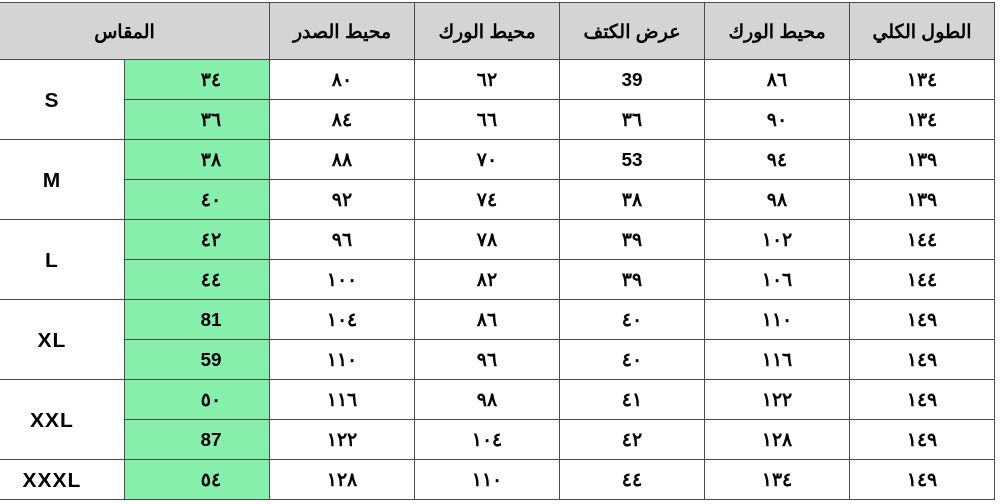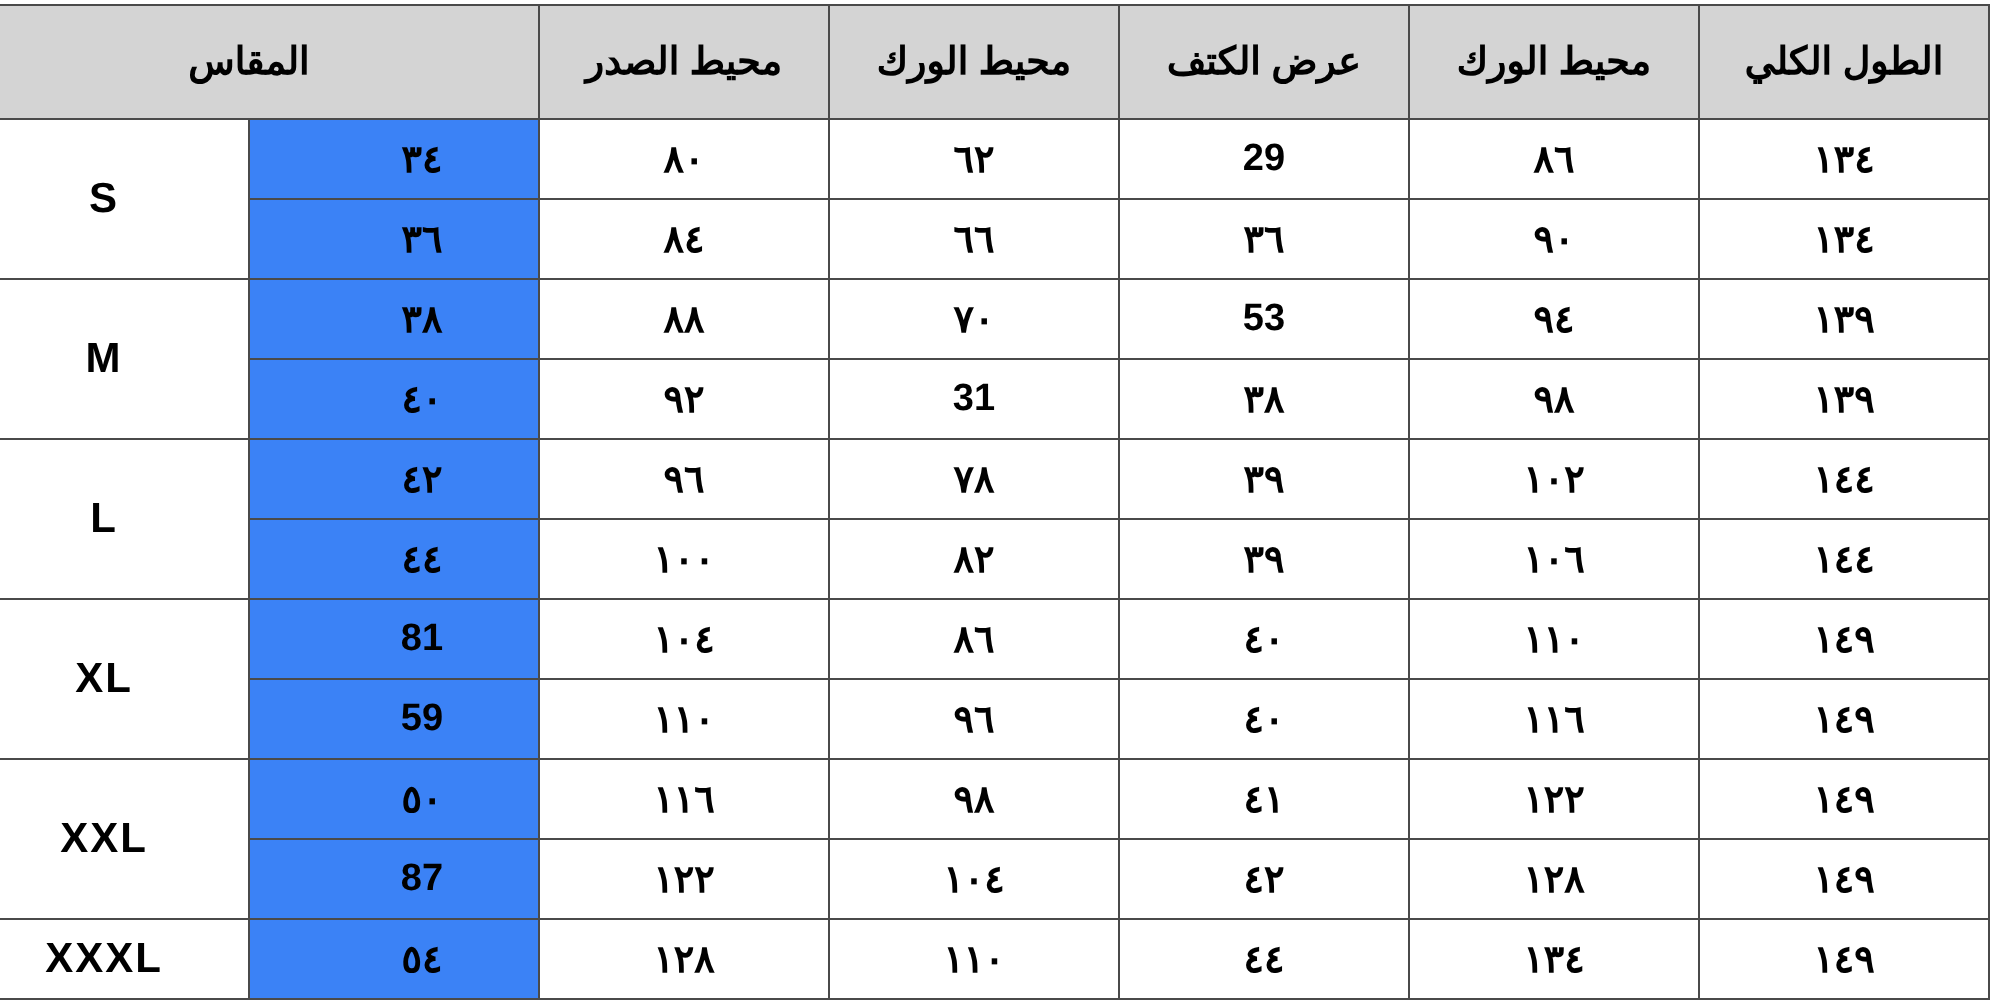--- a/index.html
+++ b/index.html
@@ -45,21 +45,21 @@
     letter-spacing: 0.5px;
   }
   thead th.size-head {
     width: 290px;
   }
   tbody td {
     background: #ffffff;
     height: 39px;
   }
   tbody td.num-col {
-    background: #3b82f6;
+    background: #86efac;
     padding-left: 28px;
   }
   tbody td.group-cell {
     background: #ffffff;
     font-size: 21px;
     font-weight: bold;
     letter-spacing: 1px;
     font-family: "Liberation Sans", sans-serif;
     direction: ltr;
   }
@@ -92,21 +92,21 @@
         <th>عرض الكتف</th>
         <th>محيط الورك</th>
         <th>محيط الصدر</th>
         <th class="size-head" colspan="2">المقاس</th>
       </tr>
     </thead>
     <tbody>
       <tr>
         <td>١٣٤</td>
         <td>٨٦</td>
-        <td>29</td>
+        <td>39</td>
         <td>٦٢</td>
         <td>٨٠</td>
         <td class="num-col">٣٤</td>
         <td class="group-cell" rowspan="2">S</td>
       </tr>
       <tr>
         <td>١٣٤</td>
         <td>٩٠</td>
         <td>٣٦</td>
         <td>٦٦</td>
@@ -119,21 +119,21 @@
         <td>53</td>
         <td>٧٠</td>
         <td>٨٨</td>
         <td class="num-col">٣٨</td>
         <td class="group-cell" rowspan="2">M</td>
       </tr>
       <tr>
         <td>١٣٩</td>
         <td>٩٨</td>
         <td>٣٨</td>
-        <td>31</td>
+        <td>٧٤</td>
         <td>٩٢</td>
         <td class="num-col">٤٠</td>
       </tr>
       <tr>
         <td>١٤٤</td>
         <td>١٠٢</td>
         <td>٣٩</td>
         <td>٧٨</td>
         <td>٩٦</td>
         <td class="num-col">٤٢</td>

